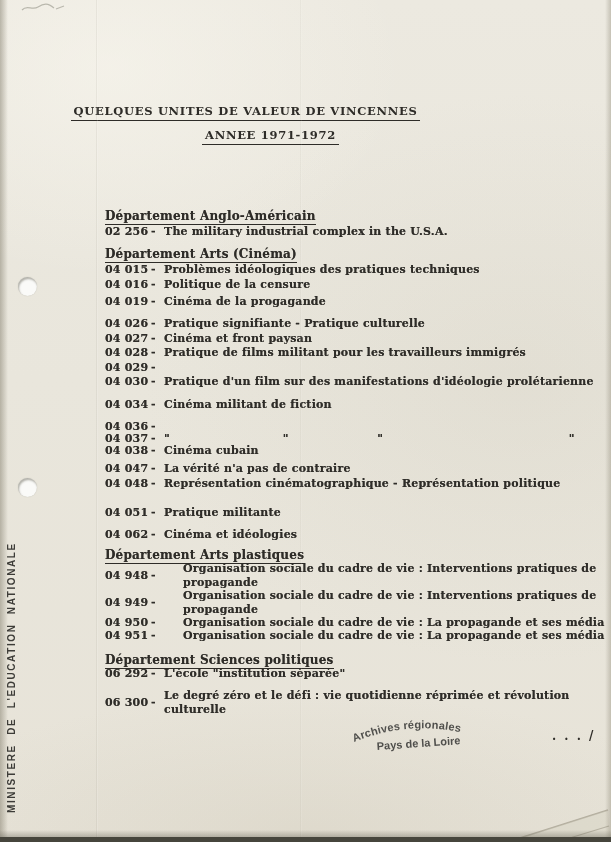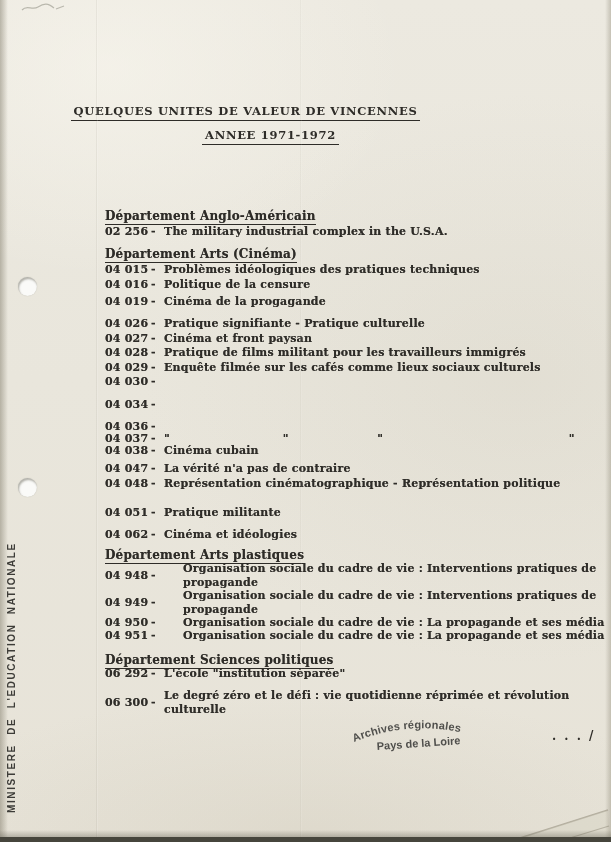--- a/index.html
+++ b/index.html
@@ -114,29 +114,30 @@
     <span class="txt">Cinéma et front paysan</span>
   </div>
   <div class="row" style="top:346px">
     <span class="code">04 028</span>
     <span class="dash">-</span>
     <span class="txt">Pratique de films militant pour les travailleurs immigrés</span>
   </div>
   <div class="row" style="top:361px">
     <span class="code">04 029</span>
     <span class="dash">-</span>
-    <span class="txt">Enquête filmée sur les cafés comme lieux sociaux culturels</span>
   </div>
   <div class="row" style="top:375px">
     <span class="code">04 030</span>
     <span class="dash">-</span>
+    <span class="txt">Pratique d'un film sur des manifestations d'idéologie prolétarienne</span>
   </div>
   <div class="row" style="top:398px">
     <span class="code">04 034</span>
     <span class="dash">-</span>
+    <span class="txt">Cinéma militant de fiction</span>
   </div>
   <div class="row" style="top:420px">
     <span class="code">04 036</span>
     <span class="dash">-</span>
   </div>
   <div class="row" style="top:432px">
     <span class="code">04 037</span>
     <span class="dash">-</span>
     <span class="txt">"                            "                      "                                              "</span>
   </div>

